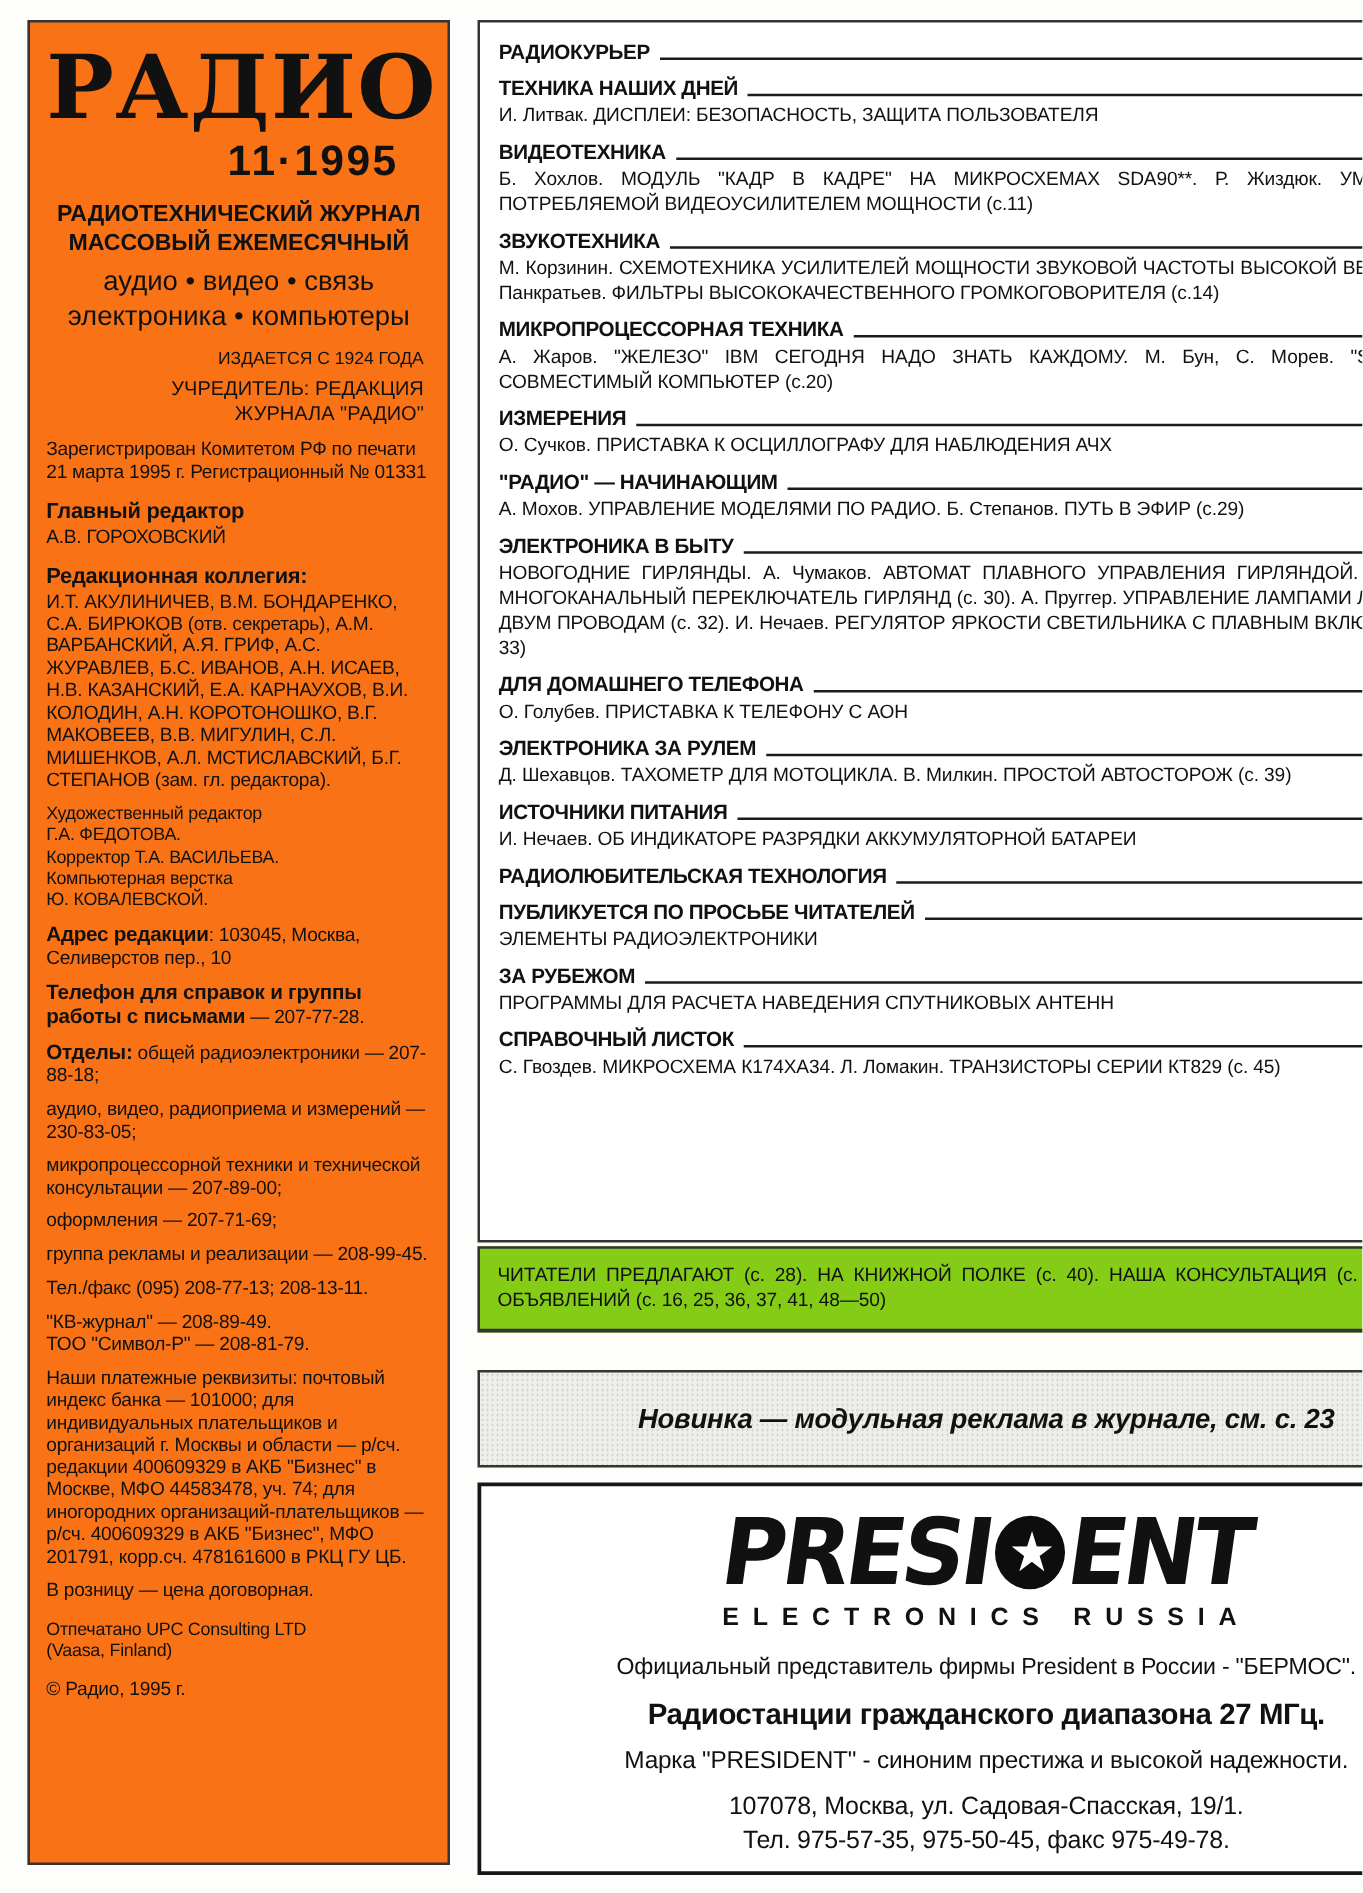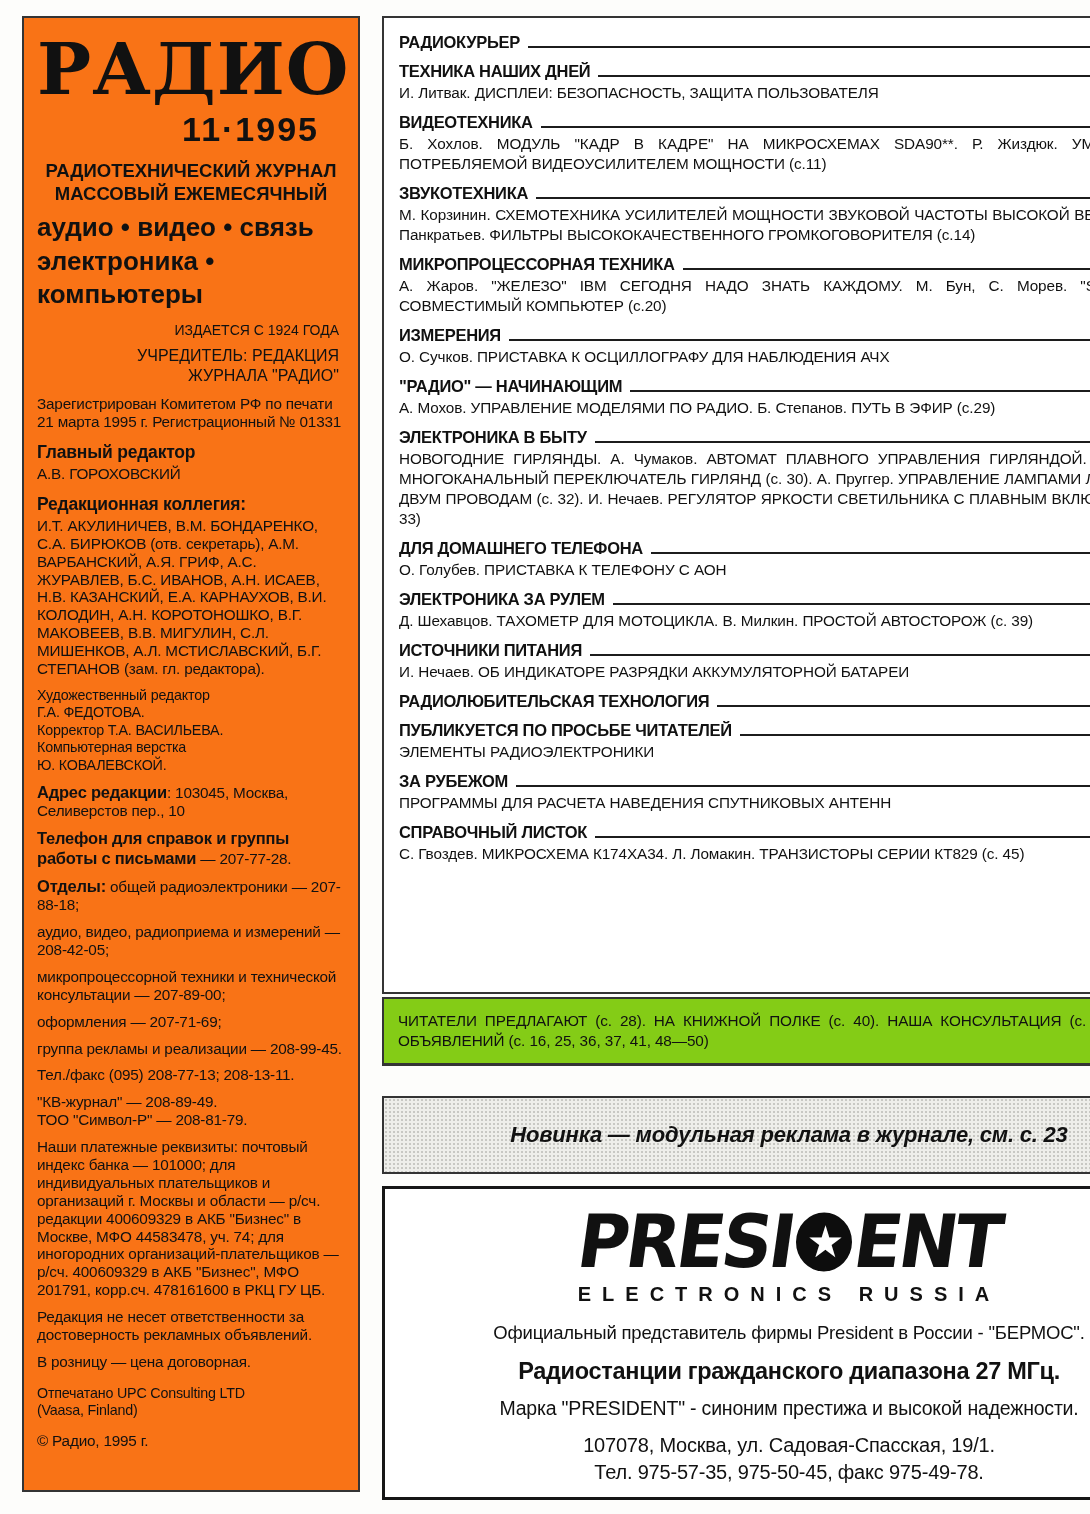--- a/index.html
+++ b/index.html
@@ -9,21 +9,21 @@
   
   .left-col{position:absolute;left:22px;top:16px;width:338px;height:1476px;
             border:2px solid #343434;box-sizing:border-box;padding:8px 13px 6px;
             overflow:hidden;background:#f97316;}
   .logo{font-family:"DejaVu Serif",serif;font-weight:bold;font-size:72px;
         text-align:center;letter-spacing:1px;line-height:1.05;
         transform:scaleY(.98);margin-top:6px;}
   .issue{font-size:34px;font-weight:bold;text-align:right;padding-right:26px;
          letter-spacing:2px;margin-top:2px;}
   .sub{font-size:18.5px;font-weight:bold;text-align:center;line-height:1.25;margin-top:10px;}
-  .topics{font-size:26px;font-weight:bold;text-align:left;line-height:1.3;margin-top:6px;}
+  .topics{font-size:22px;font-weight:normal;text-align:center;line-height:1.3;margin-top:6px;}
   .since{font-size:14px;text-align:right;padding-right:6px;margin-top:10px;}
   .founder{font-size:16px;text-align:right;padding-right:6px;line-height:1.25;margin-top:8px;}
   .p{font-size:15.3px;line-height:1.17;margin-top:9px;letter-spacing:-.2px;}
   .p b.lbl{font-size:16.5px;}
   .hdr{font-size:17.5px;font-weight:bold;margin-top:11px;letter-spacing:-.2px;}
   .small{font-size:14.3px;line-height:1.22;}
   .board{margin-top:2px;}
 
   
   .right-col{position:absolute;left:382px;top:16px;width:814px;}
@@ -98,34 +98,33 @@
       <div>Корректор Т.А. ВАСИЛЬЕВА.</div>
       <div>Компьютерная верстка</div>
       <div>Ю. КОВАЛЕВСКОЙ.</div>
     </div>
 
     <div class="p"><b class="lbl">Адрес редакции</b><span>: 103045, Москва, Селиверстов пер., 10</span></div>
 
     <div class="p"><b class="lbl">Телефон для справок и группы работы с письмами</b><span> — 207-77-28.</span></div>
 
     <div class="p"><b class="lbl">Отделы:</b><span> общей радиоэлектроники — 207-88-18;</span></div>
-    <div class="p">аудио, видео, радиоприема и измерений — 208-42-05;</div>
+    <div class="p">аудио, видео, радиоприема и измерений — 230-83-05;</div>
     <div class="p">микропроцессорной техники и технической консультации — 207-89-00;</div>
     <div class="p">оформления — 207-71-69;</div>
     <div class="p">группа рекламы и реализации — 208-99-45.</div>
 
     <div class="p">Тел./факс (095) 208-77-13; 208-13-11.</div>
     <div class="p">
       <div>"КВ-журнал" — 208-89-49.</div>
       <div>ТОО "Символ-Р" — 208-81-79.</div>
     </div>
 
     <div class="p">Наши платежные реквизиты: почтовый индекс банка — 101000; для индивидуальных плательщиков и организаций г. Москвы и области — р/сч. редакции 400609329 в АКБ "Бизнес" в Москве, МФО 44583478, уч. 74; для иногородних организаций-плательщиков — р/сч. 400609329 в АКБ "Бизнес", МФО 201791, корр.сч. 478161600 в РКЦ ГУ ЦБ.</div>
 
-    <div class="p">Редакция не несет  ответственности за достоверность рекламных объявлений.</div>
 
 
     <div class="p">В розницу — цена договорная.</div>
 
     <div class="p small" style="margin-top:14px">
       <div>Отпечатано UPC Consulting LTD</div>
       <div>(Vaasa, Finland)</div>
     </div>
 
     <div class="p" style="margin-top:12px">© Радио, 1995 г.</div>

